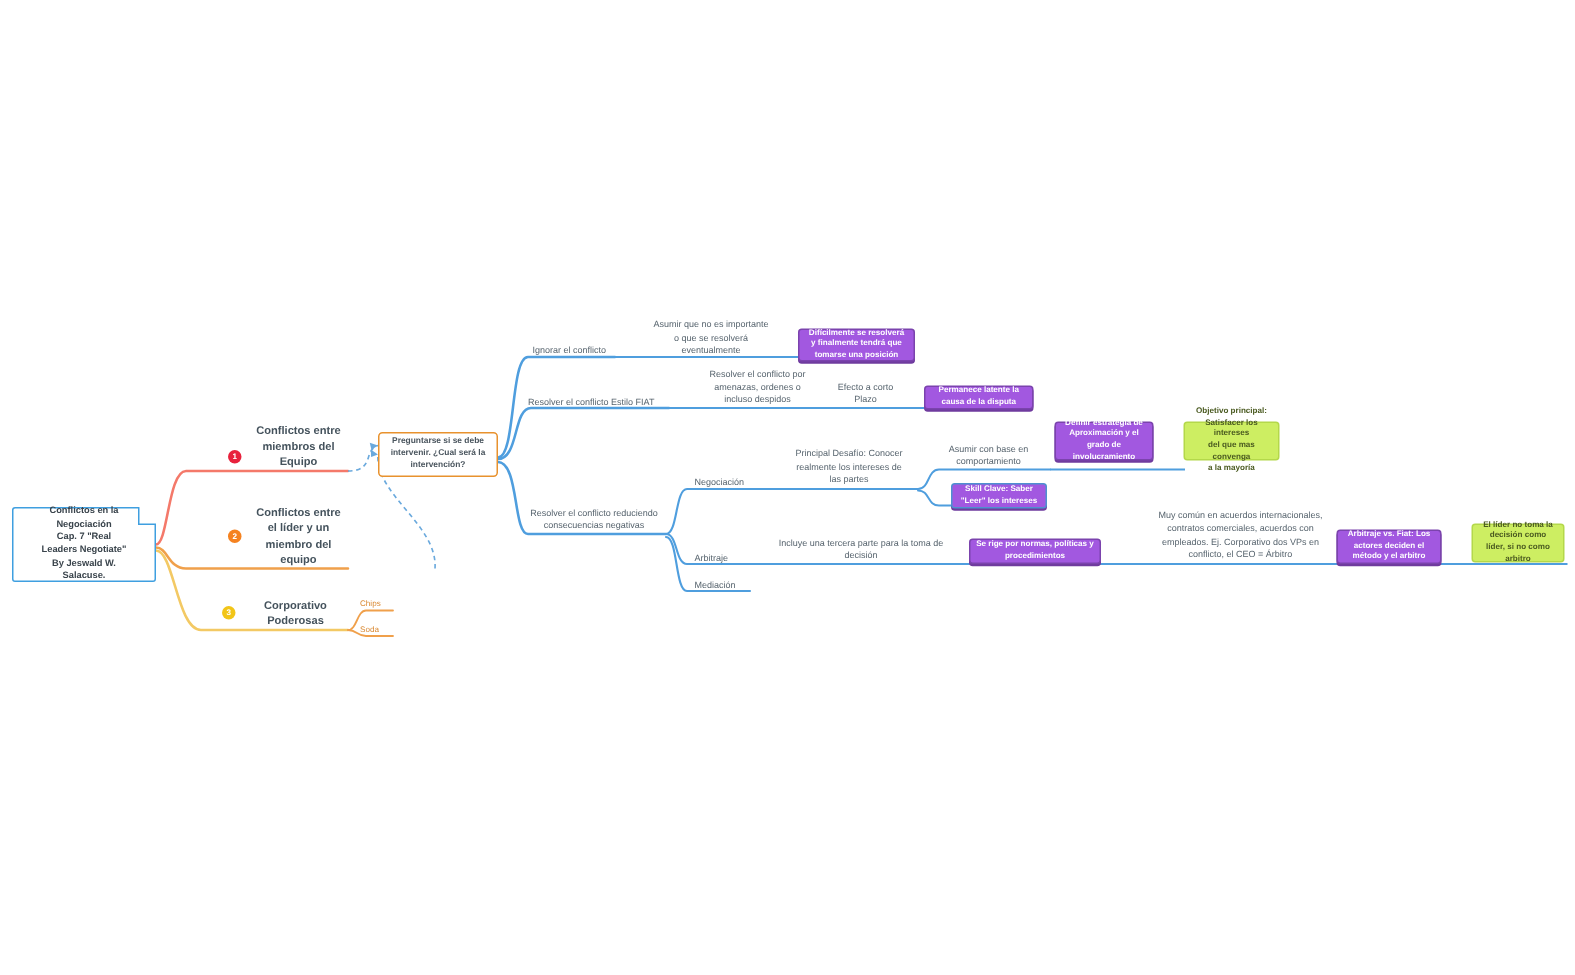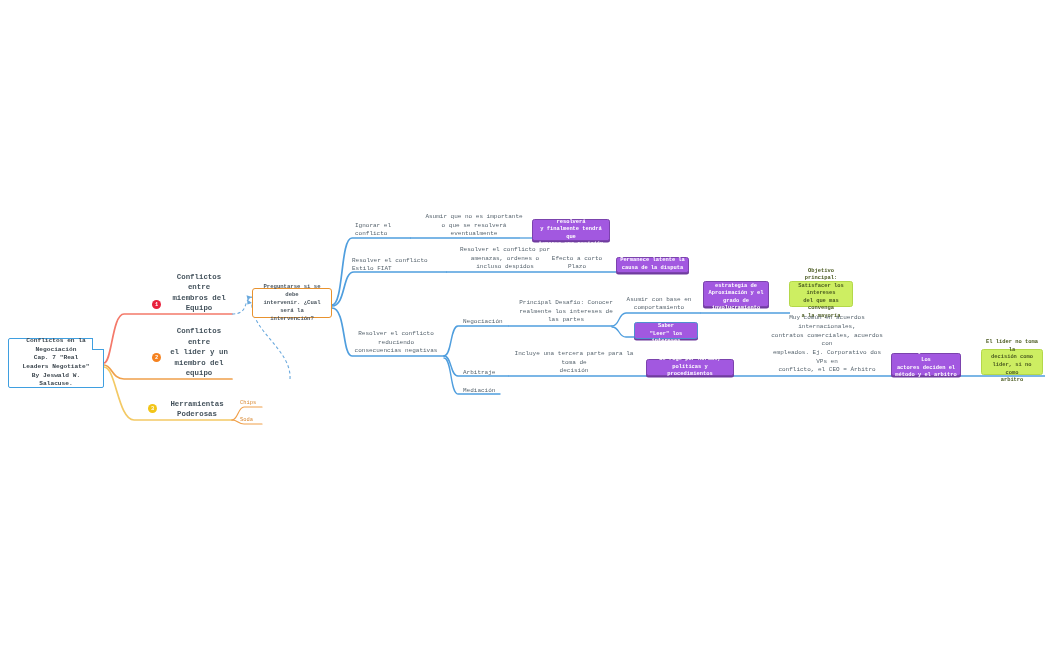--- a/index.html
+++ b/index.html
@@ -4,21 +4,21 @@
 <style>
   html,body{margin:0;padding:0;}
   body{
     width:1050px;height:650px;
     background:#ffffff;
     font-family:"Liberation Sans", sans-serif;
     overflow:hidden;
     position:relative;
     color:#3d4a52;
   }
-  #canvas{position:absolute;left:0;top:0;width:1050px;height:650px;font-family:Liberation Mono, monospace;}
+  #canvas{position:absolute;left:0;top:0;width:1050px;height:650px;}
   svg#wires{position:absolute;left:0;top:0;width:1050px;height:650px;pointer-events:none;}
 
   .node{position:absolute;box-sizing:border-box;}
 
   
   .central{
     left:8px;top:338px;width:96px;height:50px;
     border:1.6px solid #3f9fe0;
     background:#ffffff;
     border-radius:2px;
@@ -154,21 +154,21 @@
   <div class="marker" style="left:152px;top:353px;background:#f58220;">2</div>
   <div class="node lvl1" style="left:164px;top:337px;width:70px;height:42px;">
     <span>Conflictos entre
 el líder y un
 miembro del
 equipo</span>
   </div>
 
   <div class="marker" style="left:148px;top:404px;background:#f2c518;">3</div>
   <div class="node lvl1" style="left:160px;top:398px;width:74px;height:22px;">
-    <span>Herramientas
+    <span>Corporativo
 Poderosas</span>
   </div>
 
   <div class="node tiny" style="left:240px;top:400px;width:34px;height:9px;">
     <span>Chips</span>
   </div>
   <div class="node tiny" style="left:240px;top:417px;width:34px;height:9px;">
     <span>Soda</span>
   </div>
 

